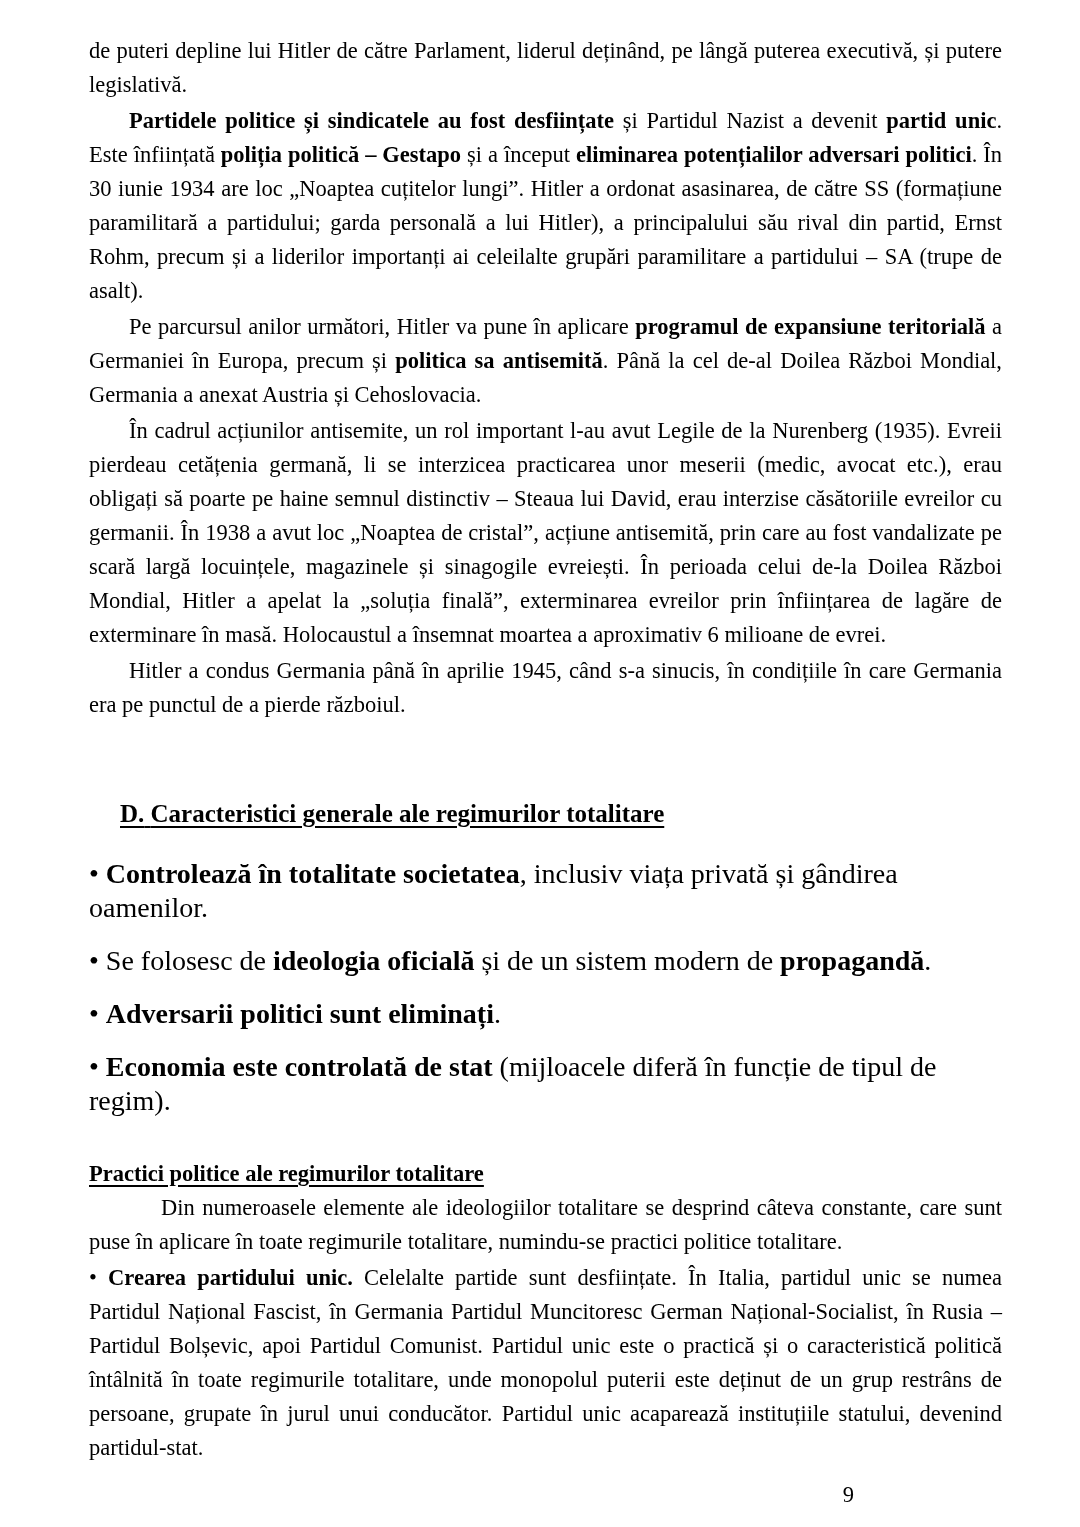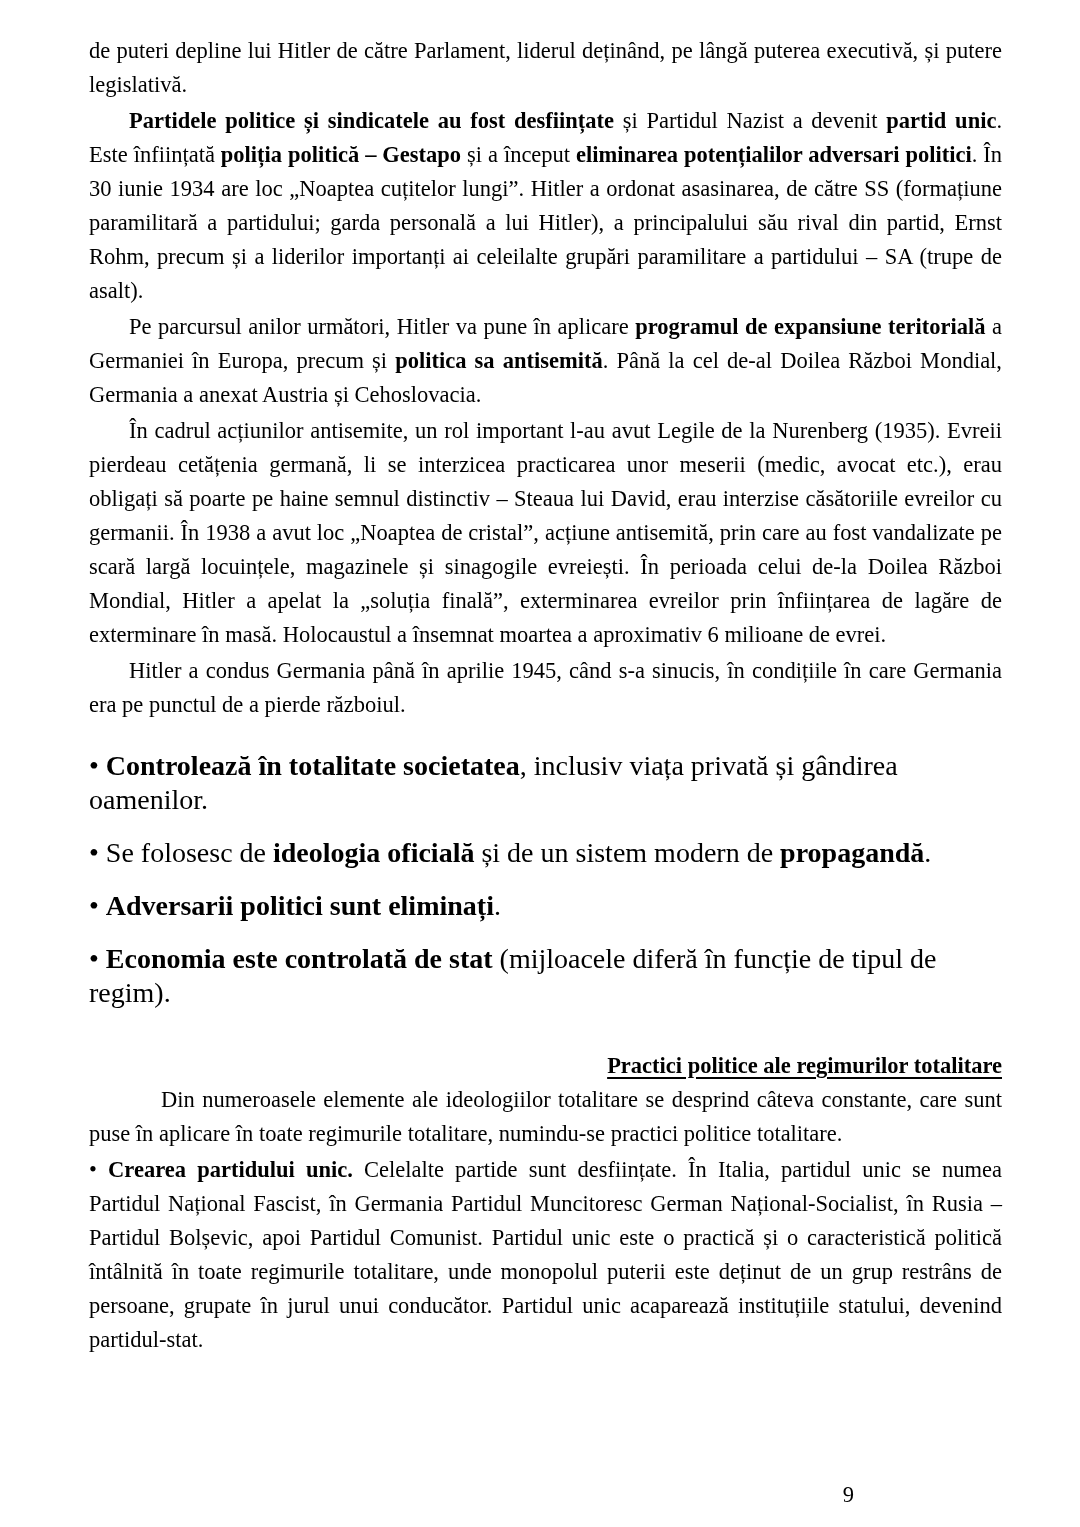--- a/index.html
+++ b/index.html
@@ -80,21 +80,21 @@
   }
   .sub-heading {
     margin: 20px 0 0 0;
     width: 913px;
     font-size: 22.5px;
     line-height: 34px;
     font-weight: bold;
     text-decoration: underline;
     text-underline-offset: 4px;
     display: inline-block;
-    text-align: right;
+    text-align: left;
   }
   .sub-heading-wrap {
     margin: 17px 0 0 0;
   }
   .after-sub {
     margin-top: 12px;
   }
   .bullet-para {
     margin-top: 19px;
   }
@@ -113,20 +113,23 @@
 <div class="page">
 
   <div>
     <p class="body-text para"><span>de puteri depline lui Hitler de către Parlament, liderul deținând, pe lângă puterea executivă, și putere legislativă.</span></p>
     <p class="body-text para indent gap"><b>Partidele politice și sindicatele au fost desființate</b><span> și Partidul Nazist a devenit </span><b>partid unic</b><span>. Este înființată </span><b>poliția politică – Gestapo</b><span> și a început </span><b>eliminarea potențialilor adversari politici</b><span>. În 30 iunie 1934 are loc „Noaptea cuțitelor lungi”. Hitler a ordonat asasinarea, de către SS (formațiune paramilitară a partidului; garda personală a lui Hitler), a principalului său rival din partid, Ernst Rohm, precum și a liderilor importanți ai celeilalte grupări paramilitare a partidului – SA (trupe de asalt).</span></p>
     <p class="body-text para indent gap"><span>Pe parcursul anilor următori, Hitler va pune în aplicare </span><b>programul de expansiune teritorială</b><span> a Germaniei în Europa, precum și </span><b>politica sa antisemită</b><span>. Până la cel de-al Doilea Război Mondial, Germania a anexat Austria și Cehoslovacia.</span></p>
     <p class="body-text para indent gap"><span>În cadrul acțiunilor antisemite, un rol important l-au avut Legile de la Nurenberg (1935). Evreii pierdeau cetățenia germană, li se interzicea practicarea unor meserii (medic, avocat etc.), erau obligați să poarte pe haine semnul distinctiv – Steaua lui David, erau interzise căsătoriile evreilor cu germanii. În 1938 a avut loc „Noaptea de cristal”, acțiune antisemită, prin care au fost vandalizate pe scară largă locuințele, magazinele și sinagogile evreiești. În perioada celui de-la Doilea Război Mondial, Hitler a apelat la „soluția finală”, exterminarea evreilor prin înființarea de lagăre de exterminare în masă. Holocaustul a însemnat moartea a aproximativ 6 milioane de evrei.</span></p>
     <p class="body-text para indent gap"><span>Hitler a condus Germania până în aprilie 1945, când s-a sinucis, în condițiile în care Germania era pe punctul de a pierde războiul.</span></p>
   </div>
 
+  <div class="section-d">
+    <span class="u">D.</span><span class="u">&nbsp;</span><span class="u">Caracteristici generale ale regimurilor totalitare</span>
+  </div>
 
   <ul class="bullets">
     <li><span class="bullet">• </span><b>Controlează în totalitate societatea</b><span>, inclusiv viața privată și gândirea oamenilor.</span></li>
     <li><span class="bullet">• </span><span>Se folosesc de </span><b>ideologia oficială</b><span> și de un sistem modern de </span><b>propagandă</b><span>.</span></li>
     <li><span class="bullet">• </span><b>Adversarii politici sunt eliminați</b><span>.</span></li>
     <li><span class="bullet">• </span><b>Economia este controlată de stat</b><span> (mijloacele diferă în funcție de tipul de regim).</span></li>
   </ul>
 
   <div class="sub-heading-wrap">
     <span class="sub-heading">Practici politice ale regimurilor totalitare</span>

